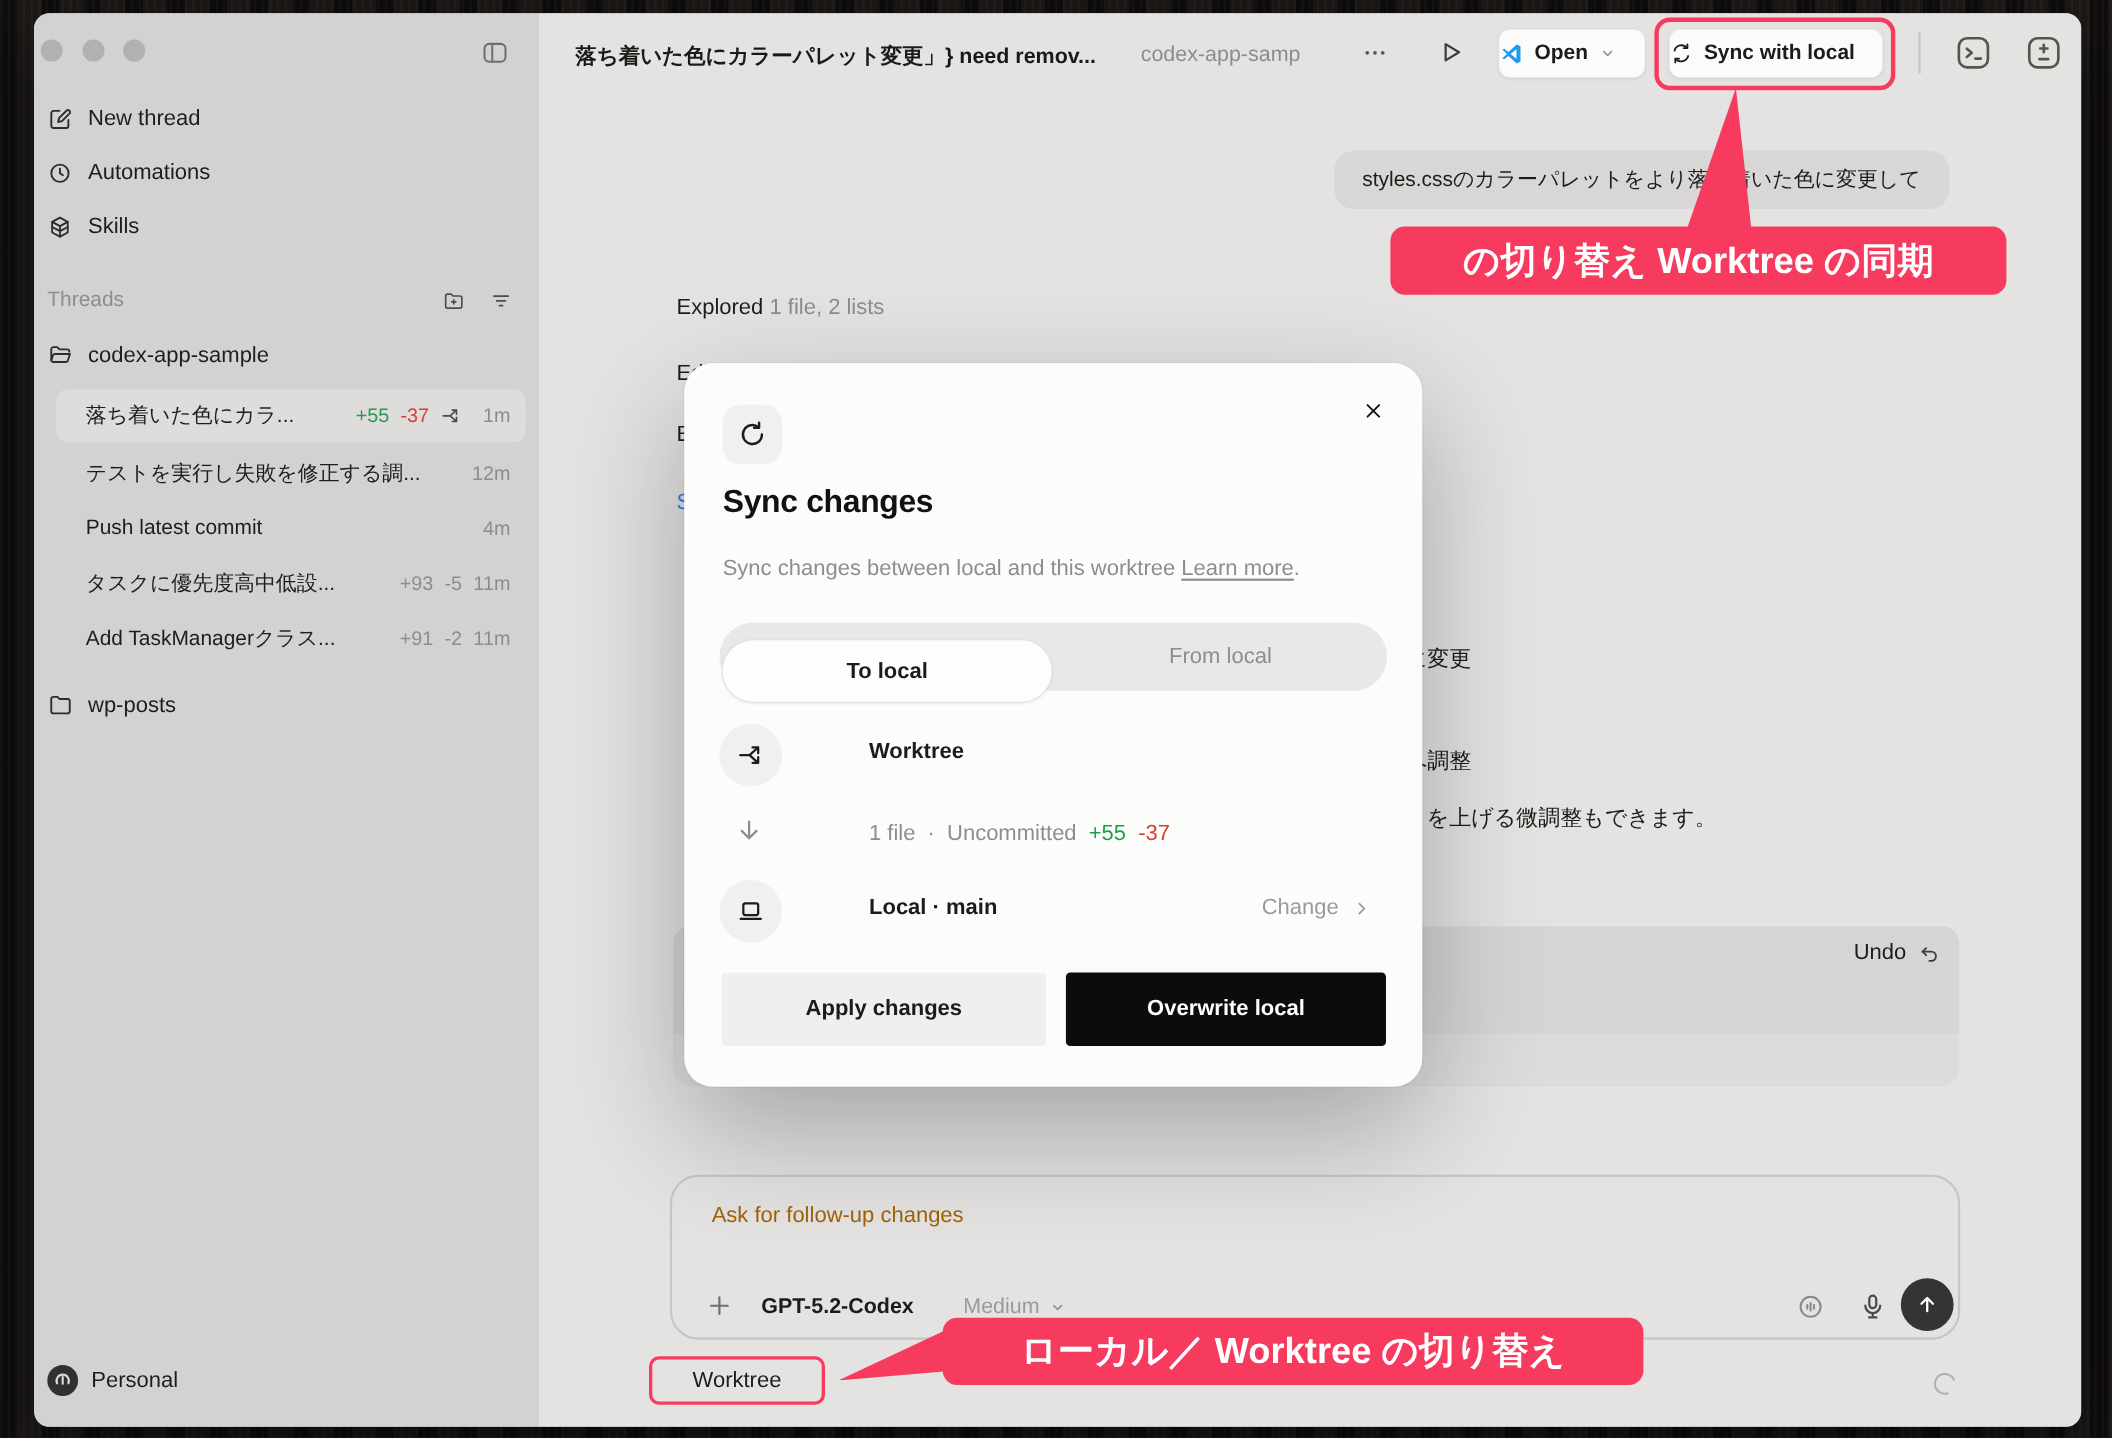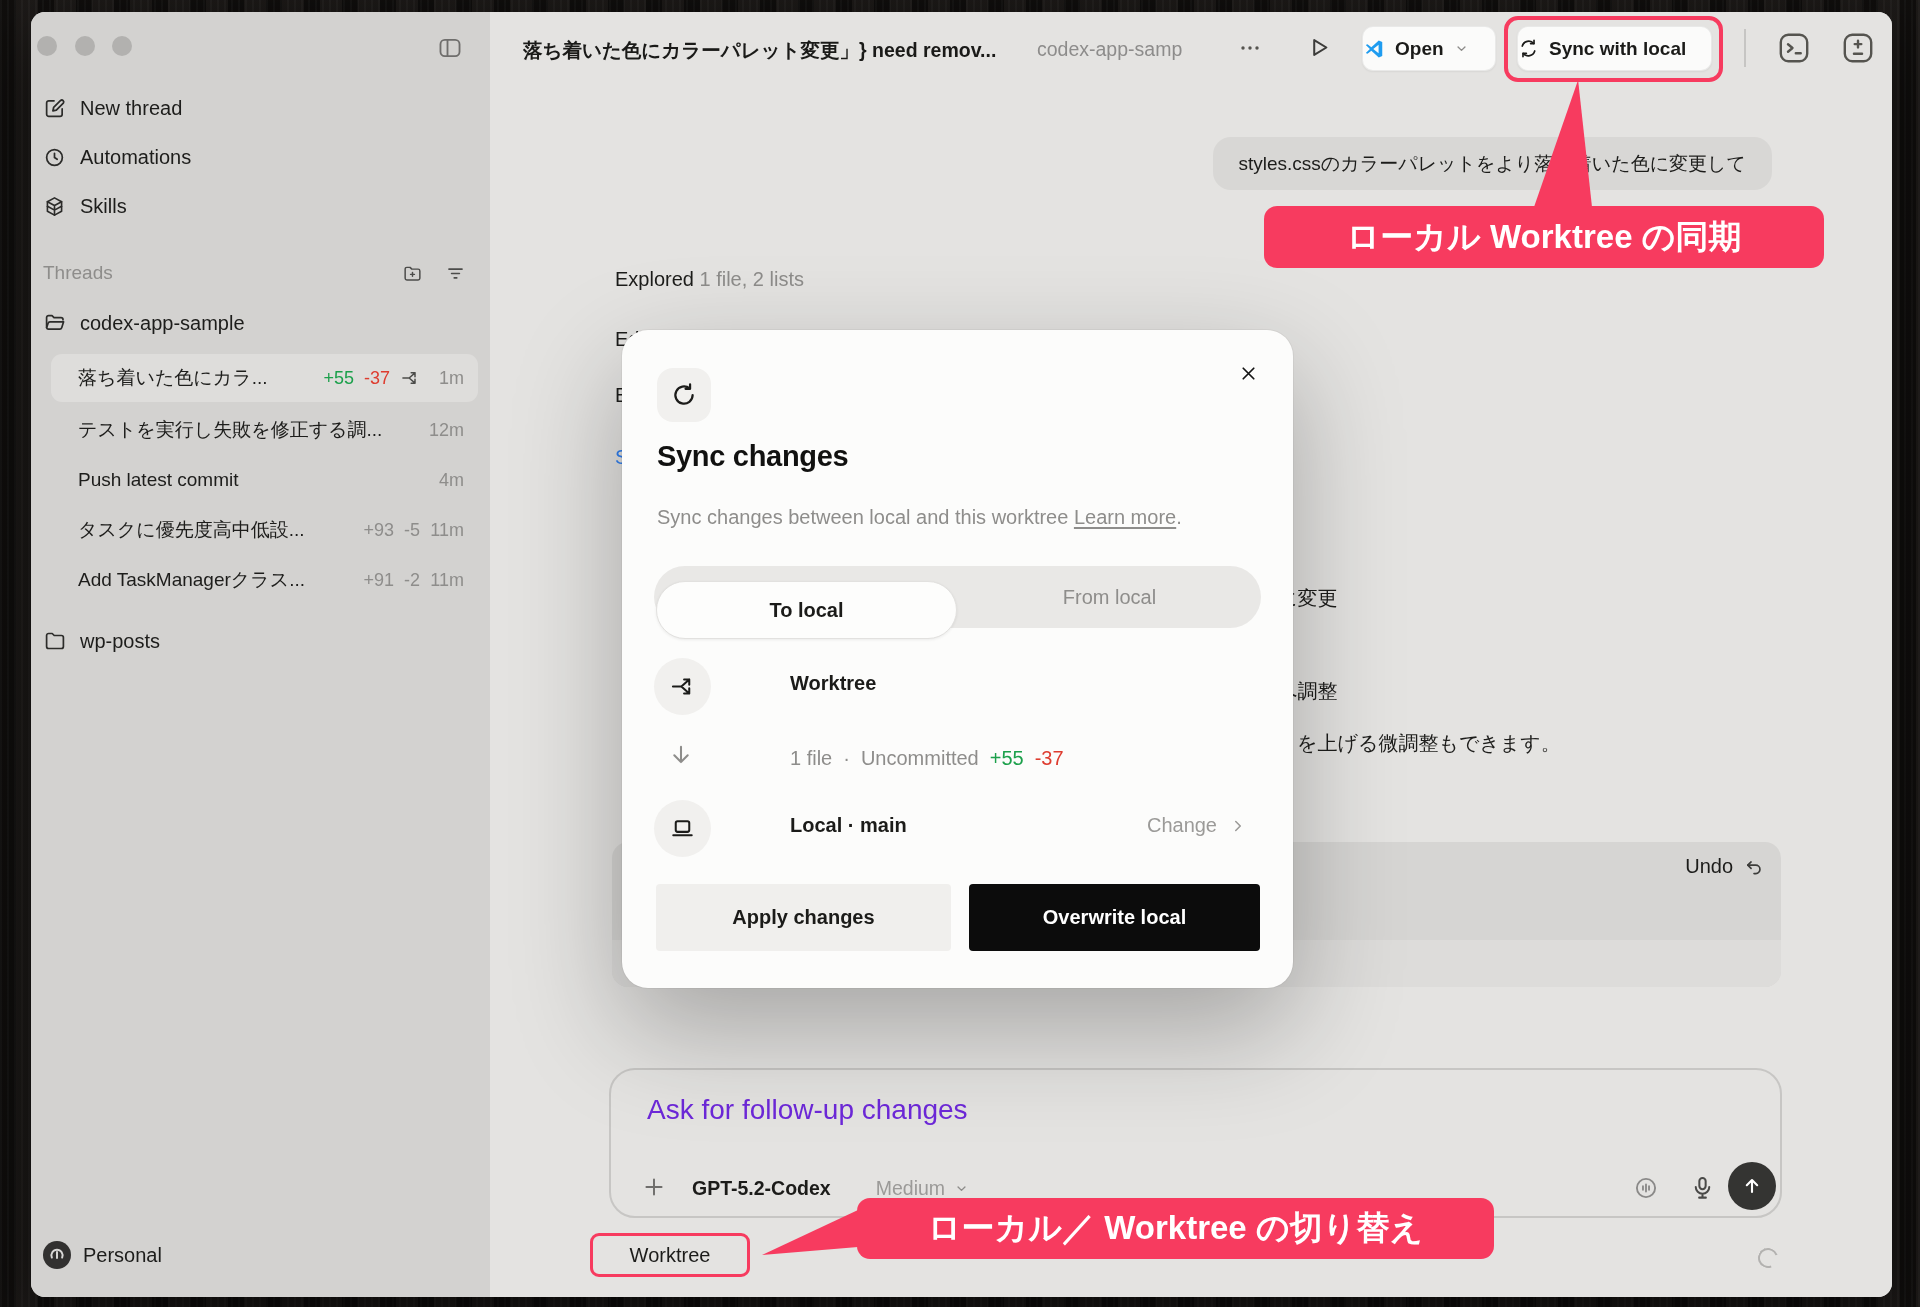--- a/index.html
+++ b/index.html
@@ -104,21 +104,21 @@
   .m-file-row .del{color:#de3c2f;}
   .m-change{position:absolute;right:46px;top:484px;display:flex;align-items:center;gap:12px;color:#9b9a98;font-size:20px;}
   .m-change .icon{width:18px;height:18px;color:#9b9a98;}
   .m-btn{position:absolute;top:554px;height:67px;border-radius:4px;display:flex;align-items:center;justify-content:center;
     font-size:20px;font-weight:600;}
   .m-btn.apply{left:34px;width:295px;background:#f0efed;color:#1b1b19;}
   .m-btn.overwrite{left:347px;width:291px;background:#0c0c0c;color:#ffffff;}
 
   
   .composer{left:578px;top:1056px;width:1173px;height:150px;border:2px solid #c7c6c4;border-radius:26px;box-sizing:border-box;z-index:5;}
-  .c-placeholder{position:absolute;left:36px;top:24px;font-size:28px;color:#6d28d9;}
+  .c-placeholder{position:absolute;left:36px;top:24px;font-size:20px;color:#a16207;}
   .c-plus{position:absolute;left:30px;top:104px;width:26px;height:26px;color:#6f6e6c;}
   .c-model{position:absolute;left:81px;top:107px;display:flex;align-items:center;gap:9px;}
   .c-model .m-name{font-size:19.5px;font-weight:600;color:#1b1b19;}
   .c-model .m-level{font-size:19.5px;color:#9b9a98;margin-left:36px;}
   .c-model .icon{width:15px;height:15px;color:#8e8d8b;}
   .c-voice{position:absolute;left:1022px;top:105px;width:26px;height:26px;color:#8a8988;}
   .c-mic{position:absolute;left:1078px;top:104px;width:27px;height:27px;color:#4a4a48;}
   .c-send{position:absolute;left:1117px;top:92px;width:48px;height:48px;border-radius:50%;background:#343432;
     display:flex;align-items:center;justify-content:center;}
   .c-send .icon{width:24px;height:24px;}
@@ -447,18 +447,18 @@
             </svg>
         </span>
       </div>
     </div>
 
     <div class="abs worktree-chip">Worktree</div>
 
     <div class="abs spinner"></div>
 
     <div class="tail sync"></div>
-    <div class="callout sync">ローカル Worktree の同期</div>
+    <div class="callout sync">の切り替え Worktree の同期</div>
 
     <div class="tail toggle"></div>
     <div class="callout toggle">ローカル／ Worktree の切り替え</div>
   </div>
 </div>
 
 </body></html>

